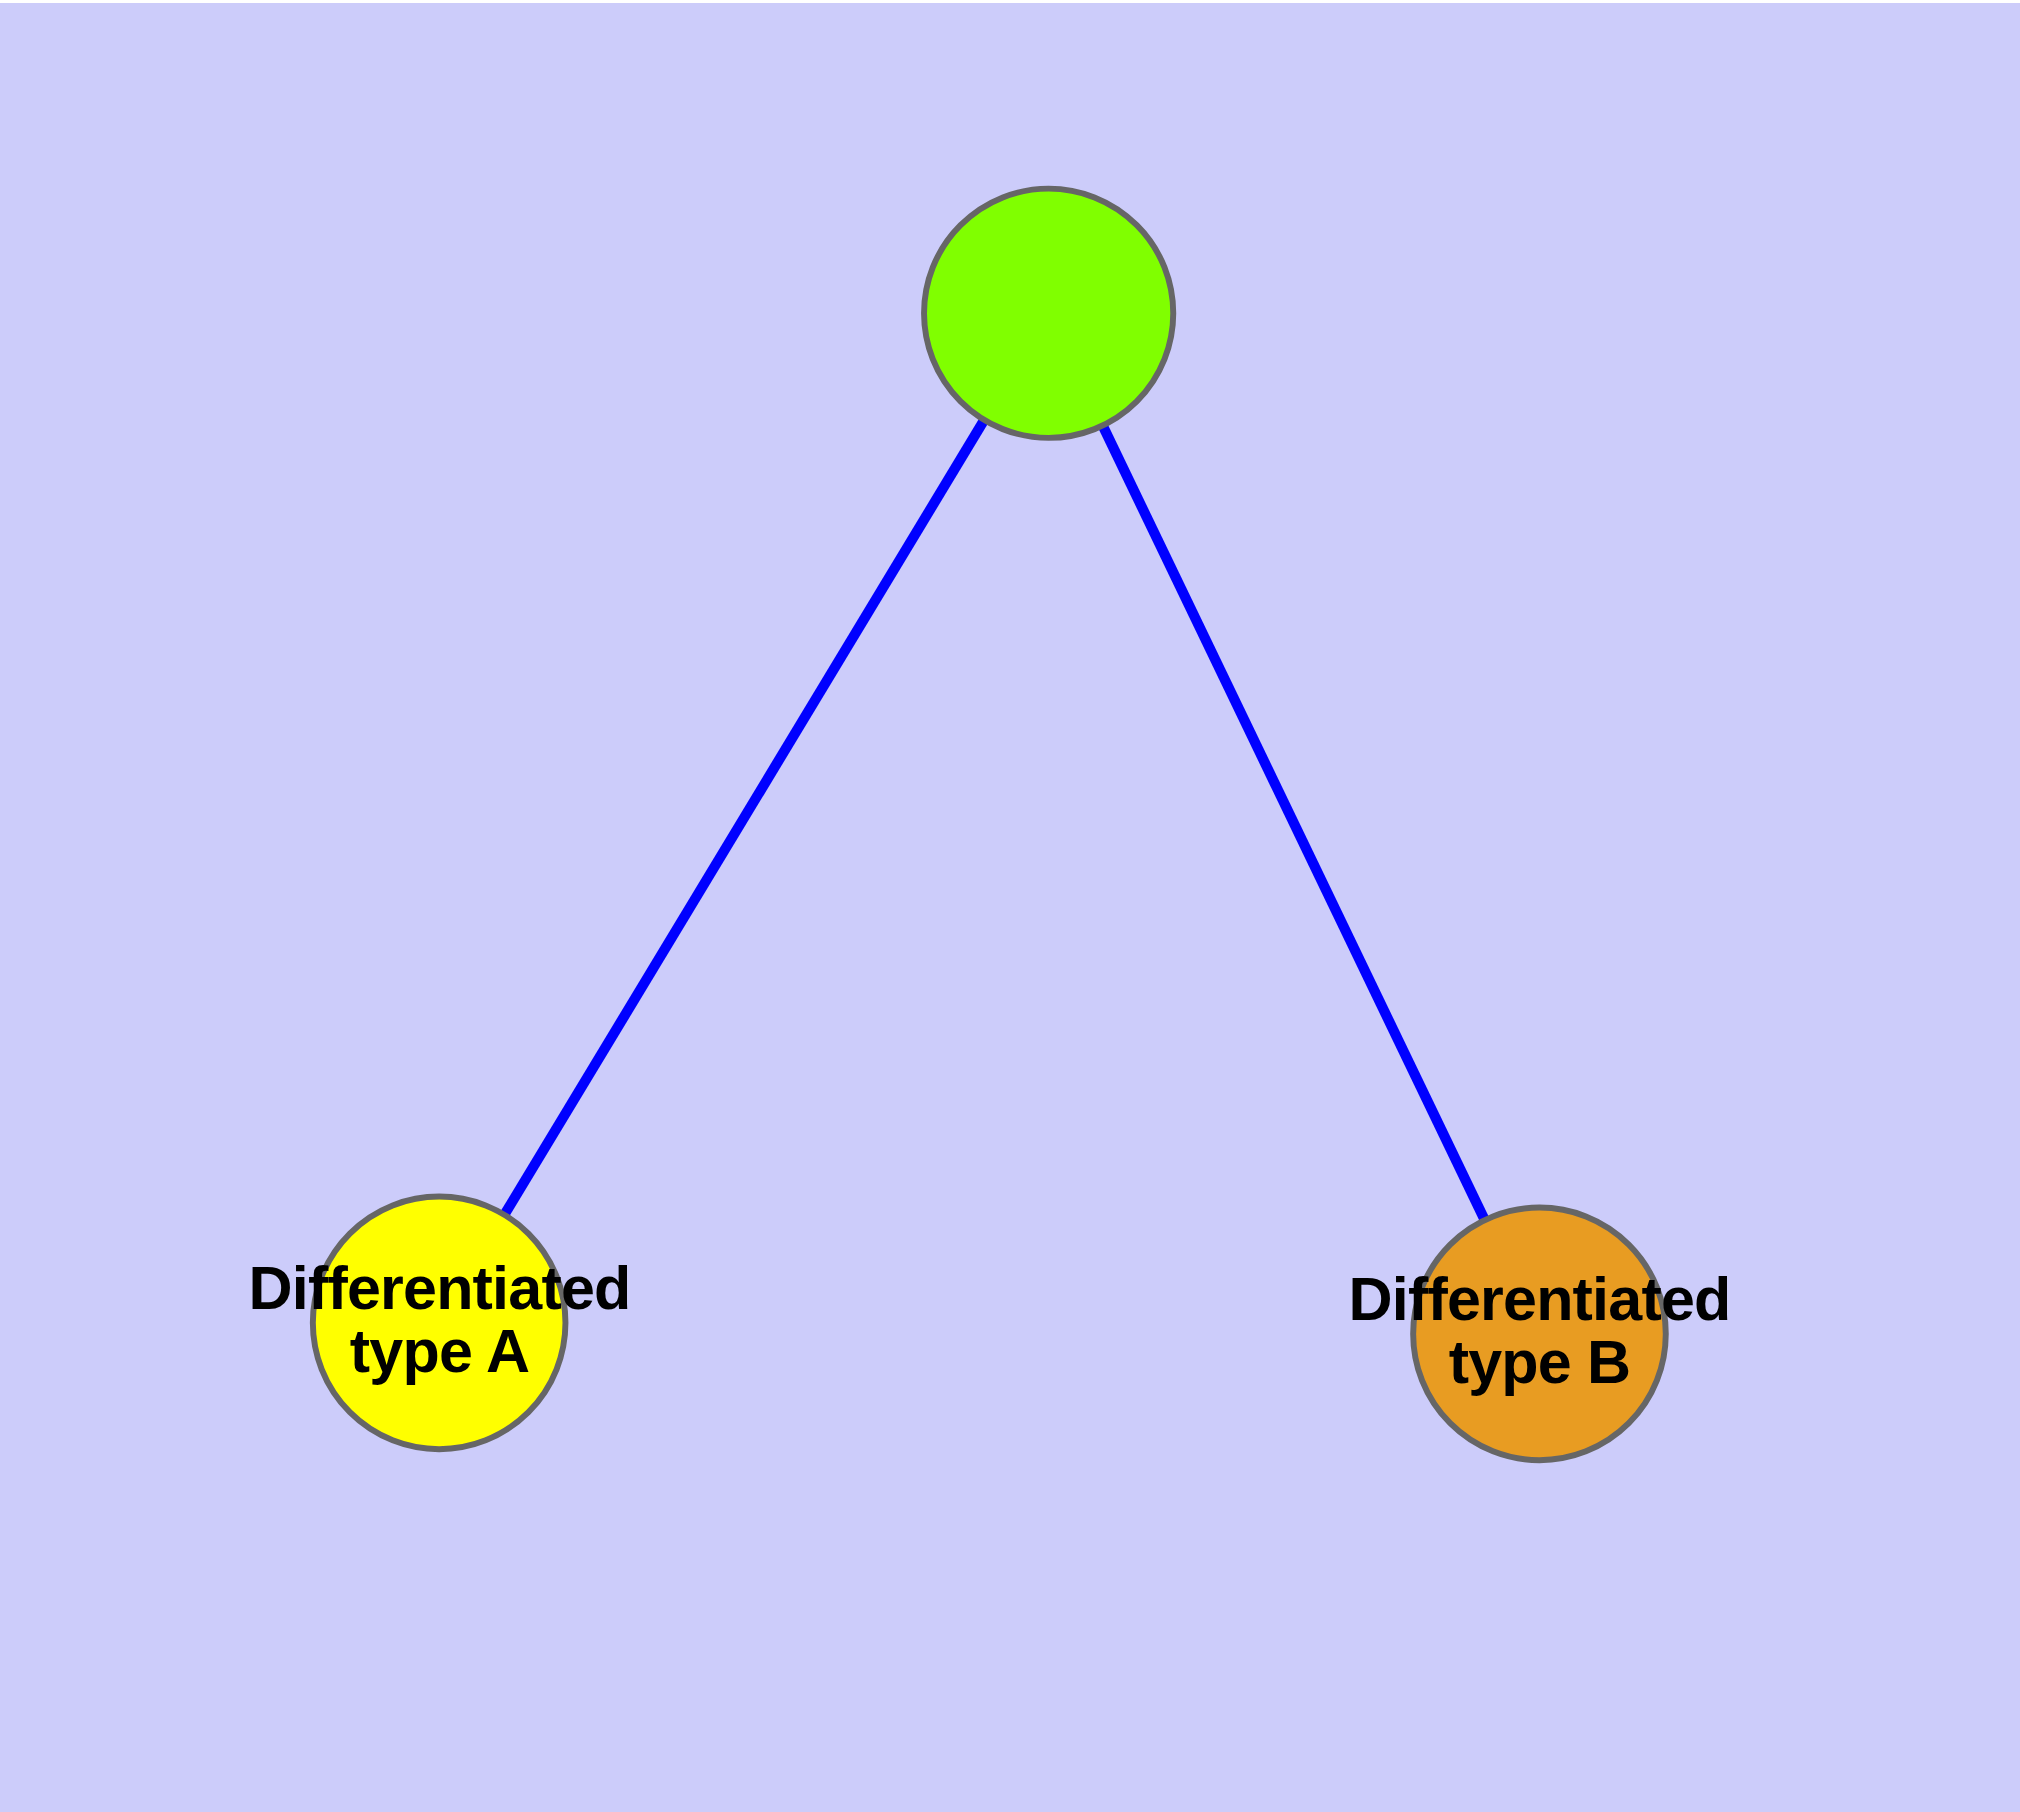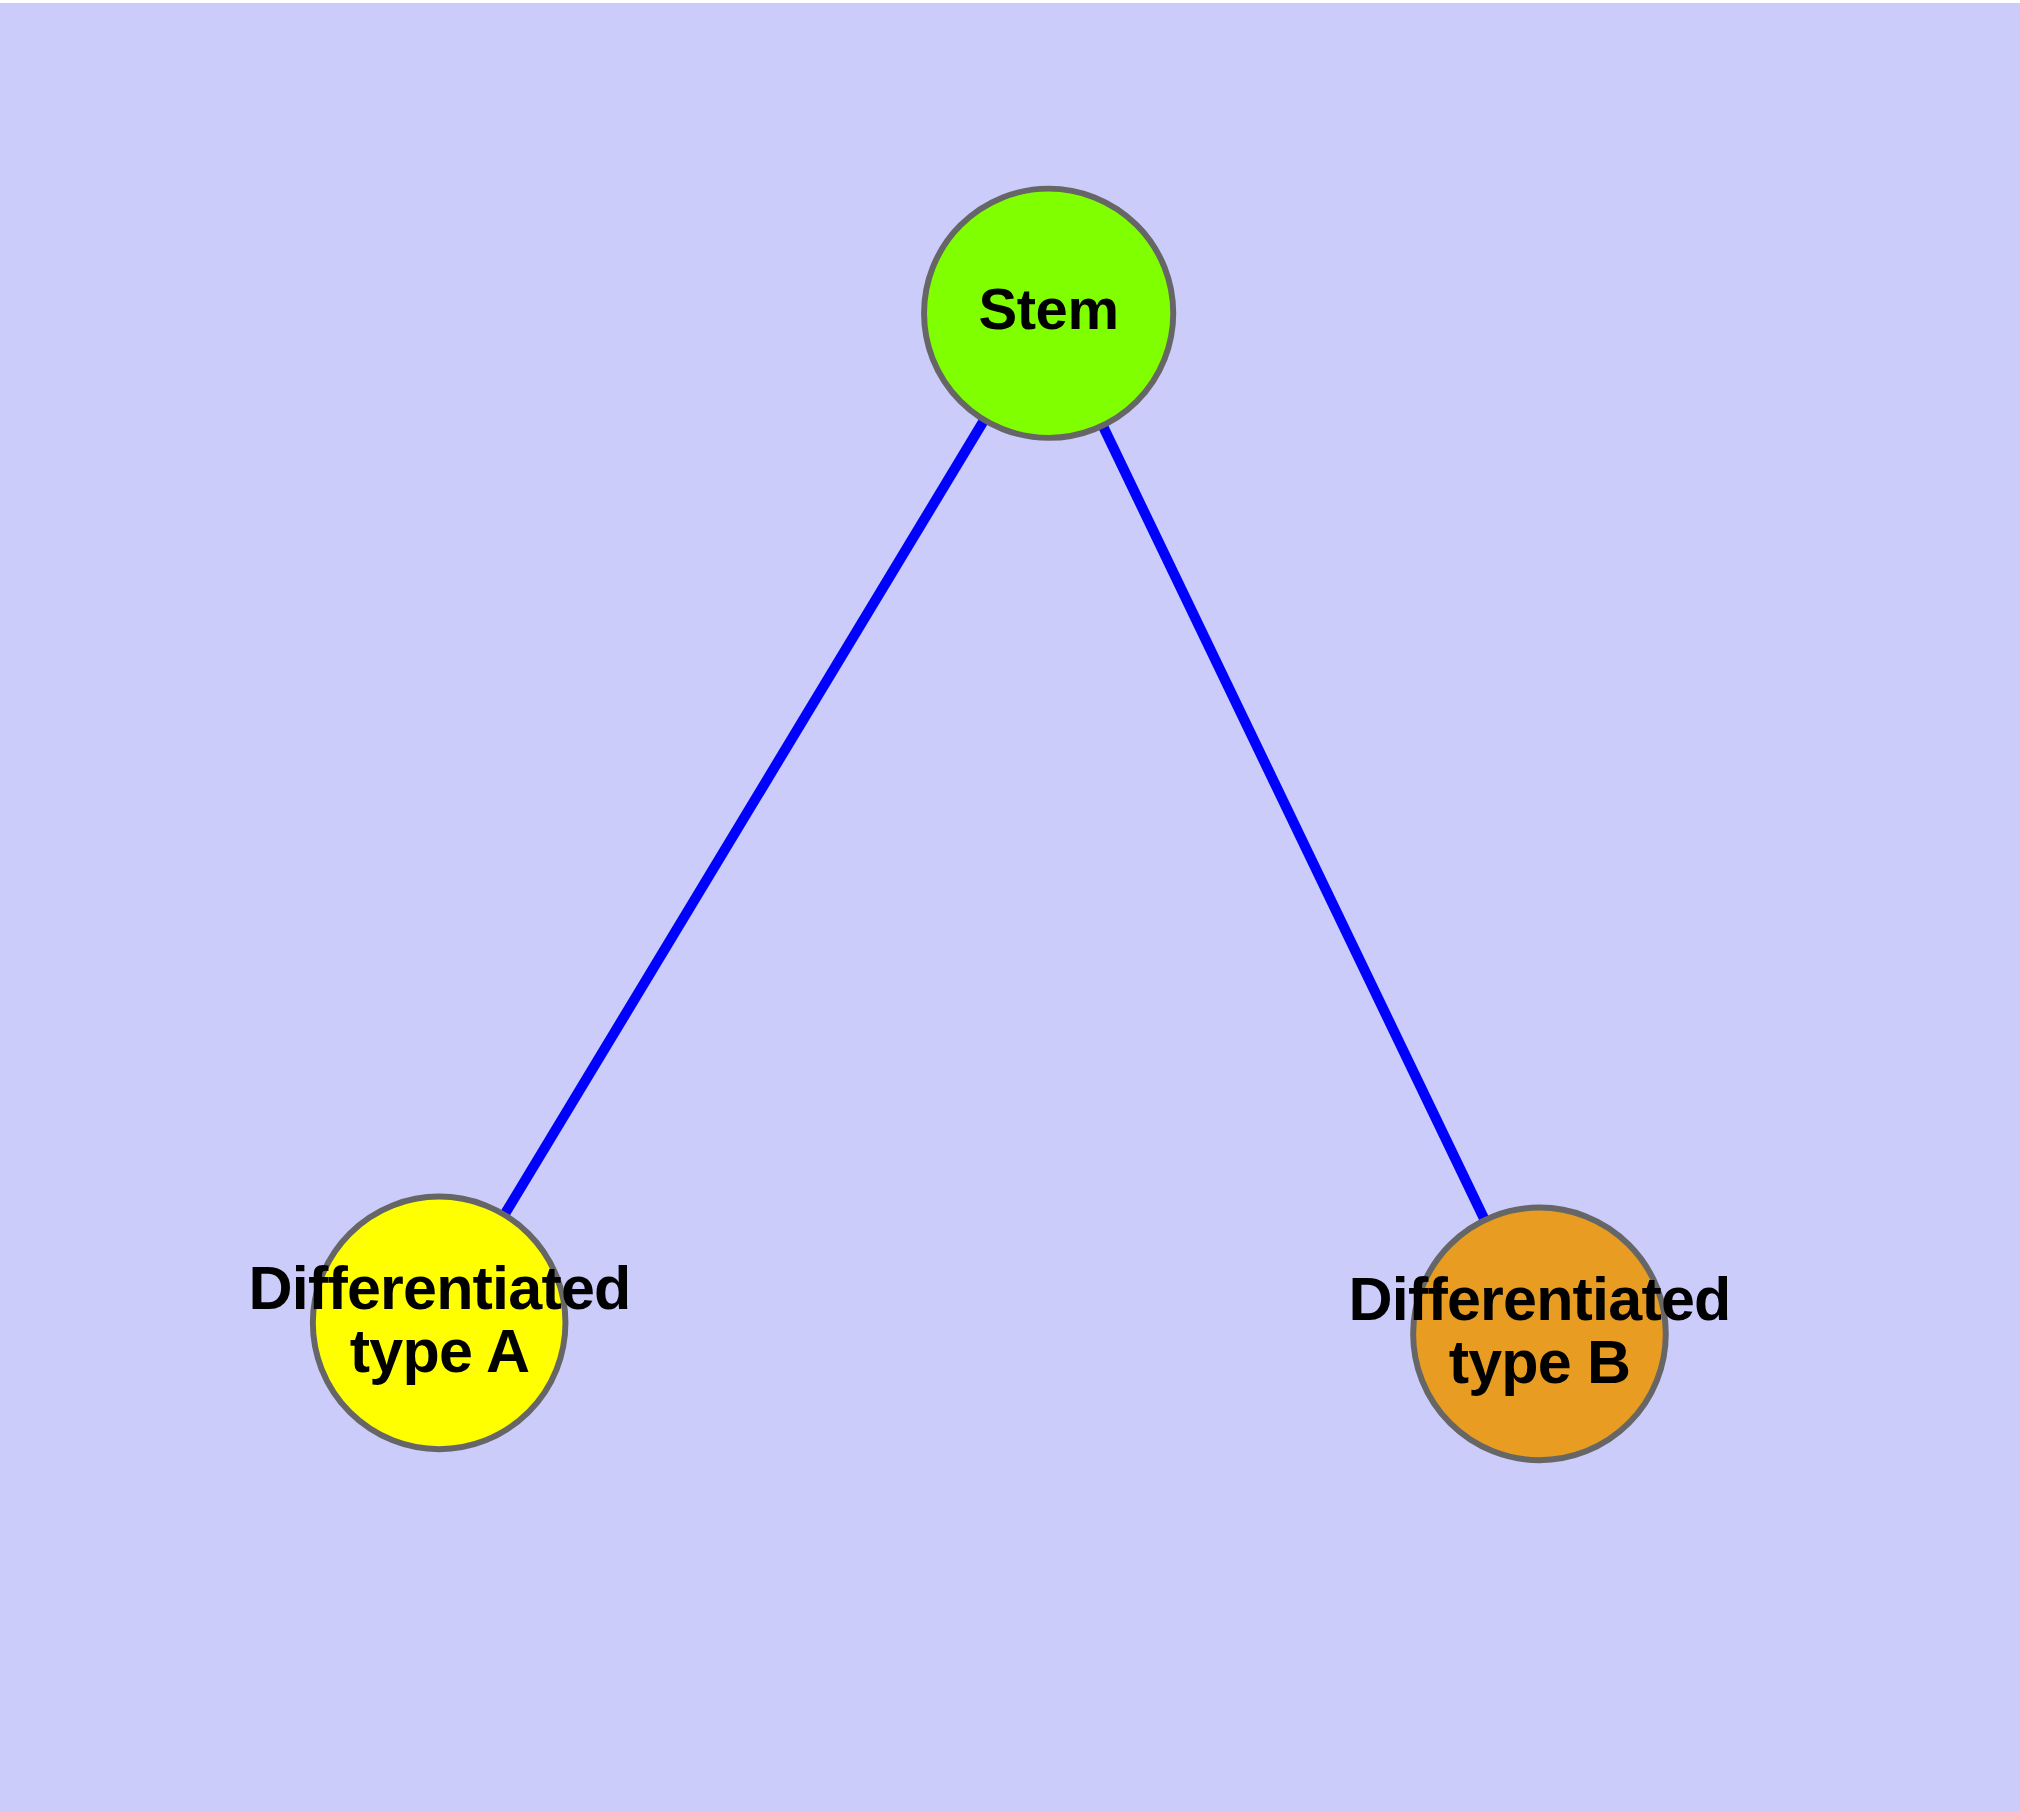--- a/index.html
+++ b/index.html
@@ -65,23 +65,20 @@
         <line x1="1300.7080313437855" y1="498.47749522956434" x2="1751.4251927195644" y2="1435.7200898693532" stroke="#0000ff" stroke-width="12" stroke-linecap="butt"></line>
       </g>
 
       <g>
         <circle cx="1237" cy="366" r="147" fill="#80ff00" stroke="#666666" stroke-width="7"></circle>
         <circle cx="518" cy="1557" r="149" fill="#ffff00" stroke="#666666" stroke-width="7"></circle>
         <circle cx="1816" cy="1570" r="149" fill="#e89c22" stroke="#666666" stroke-width="7"></circle>
       </g>
     </svg>
 
-    <div class="node-label stem" style="left:794px; top:276px; width:509px;">
-      <span class="label-line">Stem</span>
-    </div>
 
     <div class="node-label leaf" style="left:-69px; top:1254px; width:1017px;">
       <span class="label-line">Differentiated</span>
       <span class="label-line">type A</span>
     </div>
 
     <div class="node-label leaf" style="left:1031px; top:1265px; width:1017px;">
       <span class="label-line">Differentiated</span>
       <span class="label-line">type B</span>
     </div>

